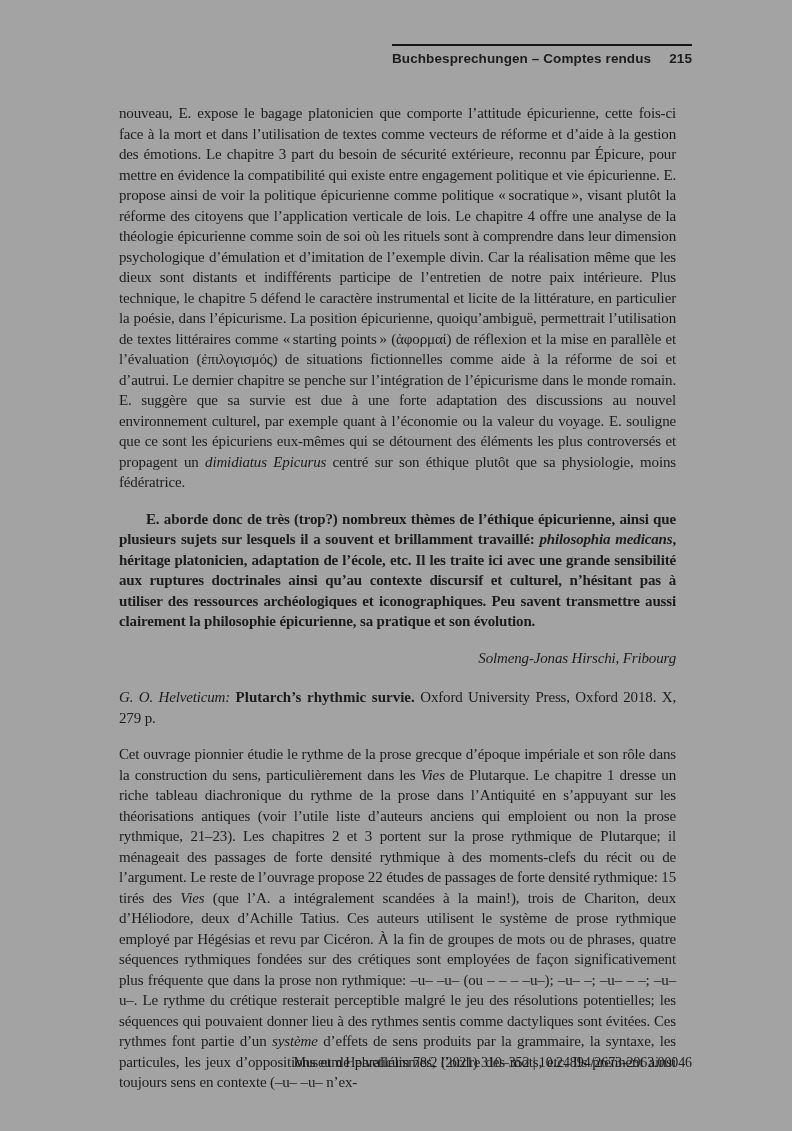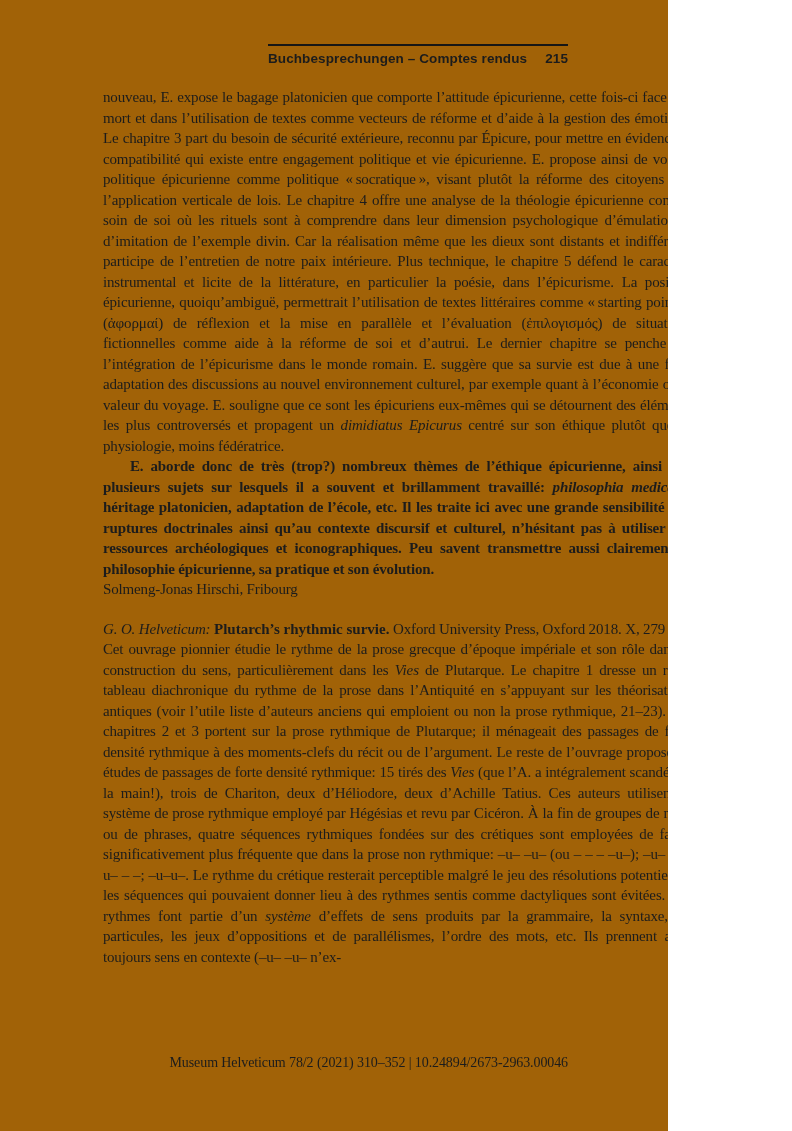--- a/index.html
+++ b/index.html
@@ -2,23 +2,23 @@
 <html lang="fr"><head>
 <meta charset="utf-8">
 <style>
   html, body {
     margin: 0;
     padding: 0;
     background: #ffffff;
   }
   .page {
     position: relative;
-    width: 668px;
+    width: 792px;
     height: 1131px;
-    background: #a16207;
+    background: #a3a3a3;
     color: #1c1c1c;
     font-family: "Liberation Serif", "DejaVu Serif", serif;
     overflow: hidden;
   }
   .running-head {
     position: absolute;
     top: 44px;
     right: 100px;
     border-top: 2.4px solid #161616;
     padding-top: 5px;
@@ -36,24 +36,25 @@
     left: 103px;
     top: 87px;
     width: 589px;
     font-size: 15px;
     line-height: 20.5px;
     letter-spacing: -0.15px;
     text-align: justify;
     hyphens: auto;
     -webkit-hyphens: auto;
   }
-  .text-column p { margin: 0; }
+  .text-column p { margin: 16px; }
   .para-indent { text-indent: 27px; font-weight: bold; }
   .attribution {
-    text-align: left;
+    text-align: right;
+    font-style: italic;
     hyphens: none;
   }
   .review-heading {
     margin-top: 19px !important;
     hyphens: none;
   }
   .review-heading strong { letter-spacing: 0; }
   .page-footer {
     position: absolute;
     top: 1055px;

